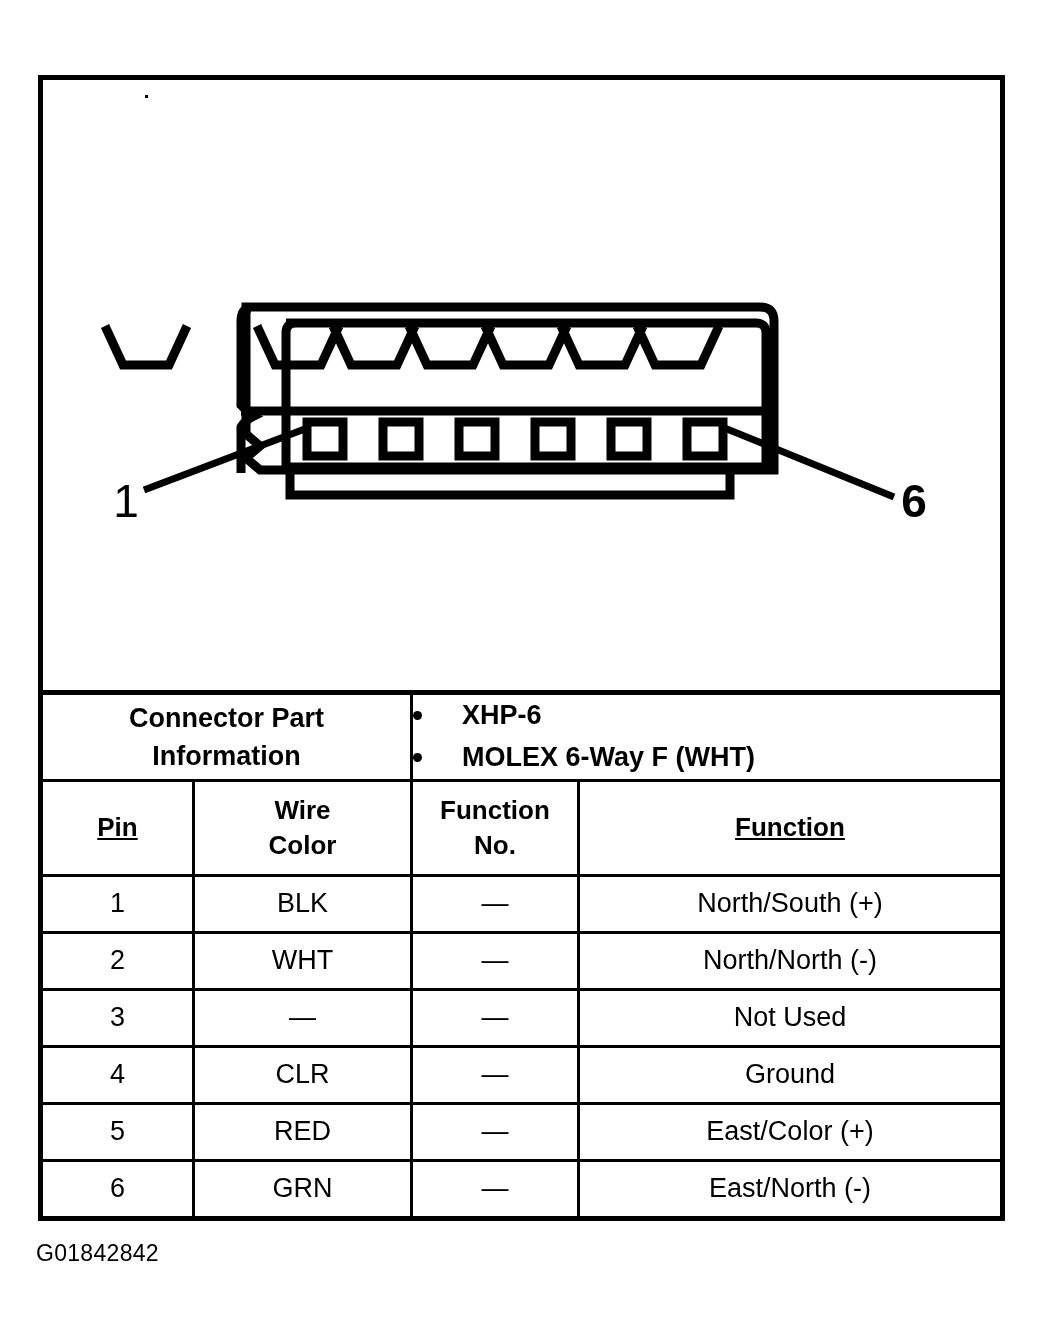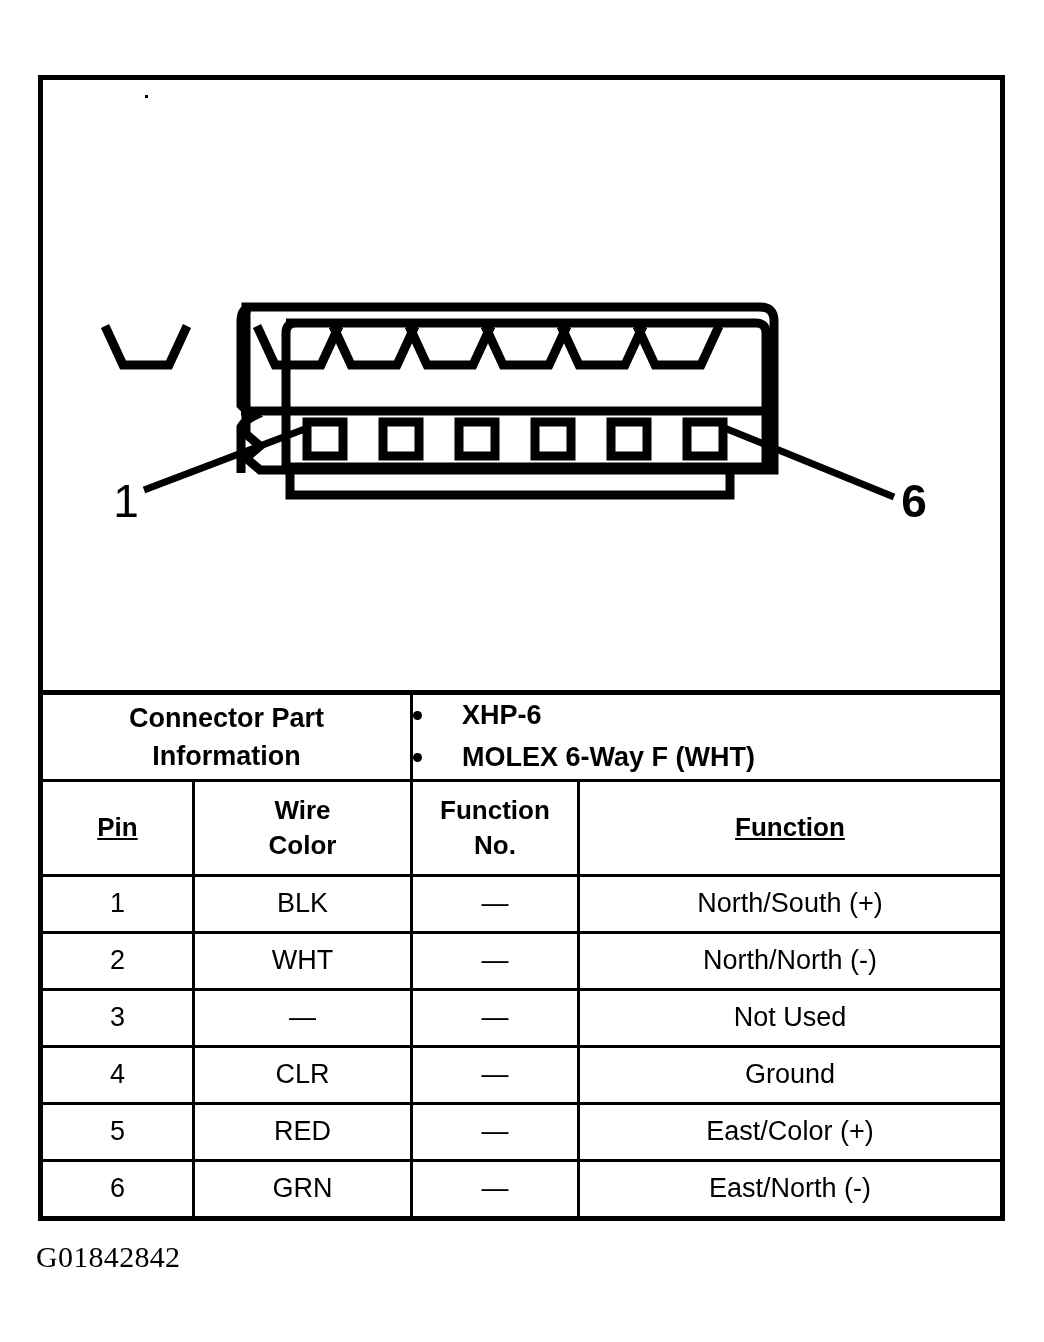--- a/index.html
+++ b/index.html
@@ -130,24 +130,23 @@
     font-size: 27px;
   }
   .cell-center { text-align: center; }
   .cell-left   { text-align: center; padding-left: 22px; }
 
   
   #figure-caption {
     position: absolute;
     left: 36px;
     top: 1240px;
-    font-size: 30px;
+    font-size: 23px;
     letter-spacing: 0.3px;
     white-space: nowrap;
-    font-family: Liberation Serif, serif;
   }
 </style>
 </head>
 <body>
 
 <div id="figure-frame"></div>
 <div id="scan-dot"></div>
 
 <div id="connector-illustration">
   <svg viewBox="0 0 967 615" xmlns="http://www.w3.org/2000/svg">

